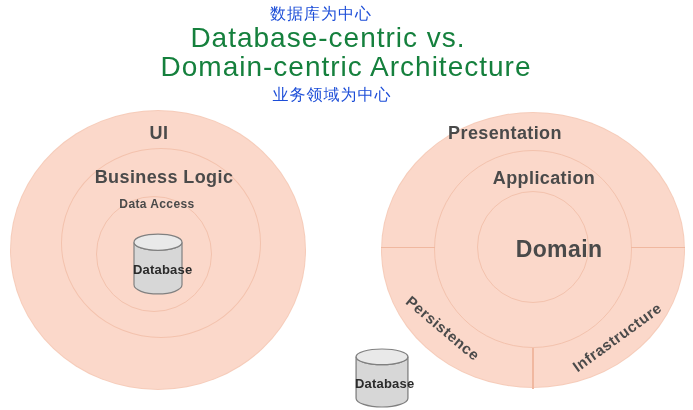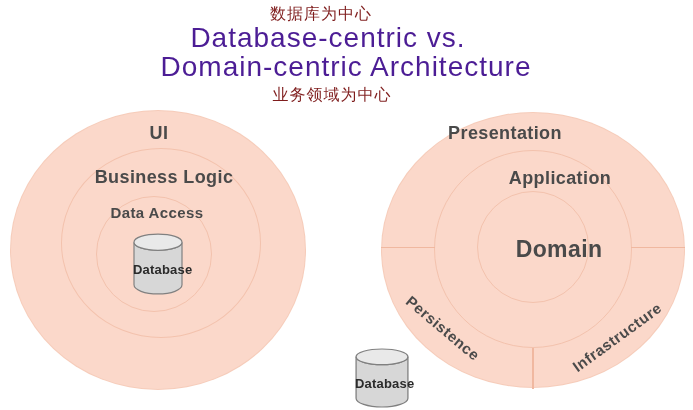--- a/index.html
+++ b/index.html
@@ -9,28 +9,28 @@
     height: 410px;
     background: #ffffff;
     overflow: hidden;
     font-family: "Liberation Sans", sans-serif;
   }
   .abs { position: absolute; }
   .ctr { transform: translateX(-50%); white-space: nowrap; }
   .zh-label {
     font-size: 16px;
     font-weight: 500;
-    color: #7f1d1d;
+    color: #1d4ed8;
     letter-spacing: 1px;
     font-family: "Liberation Sans", sans-serif;
   }
   .title-line {
     font-size: 28px;
     font-weight: 300;
-    color: #4c1d95;
+    color: #15803d;
     letter-spacing: 1px;
     line-height: 29px;
   }
   .circle { position: absolute; border-radius: 50%; box-sizing: border-box; }
   .outer-circle {
     background: #fbd8ca;
     border: 1px solid rgba(243, 194, 173, 0.55);
   }
   .ring-circle {
     background: transparent;
@@ -78,40 +78,40 @@
   <div class="abs ctr title-line" style="left:328px; top:23px;">Database-centric vs.</div>
   <div class="abs ctr title-line" style="left:346px; top:52px;">Domain-centric Architecture</div>
   <div class="abs ctr zh-label" style="left:332px; top:85px;text-align:center;">业务领域为中心</div>
 
   <div class="circle outer-circle" style="left:10px; top:110px; width:296px; height:280px;"></div>
   <div class="circle ring-circle" style="left:61px; top:148px; width:200px; height:190px;"></div>
   <div class="circle ring-circle" style="left:96px; top:196px; width:116px; height:116px;"></div>
 
   <div class="layer-label" style="left:159px; top:123px;">UI</div>
   <div class="layer-label" style="left:164px; top:167px;">Business Logic</div>
-  <div class="layer-label" style="left:157px; top:204px; font-size:15px;">Data Access</div>
+  <div class="layer-label" style="left:157px; top:197px; font-size:12px;">Data Access</div>
 
   <div class="cylinder" style="left:133px; top:232px; width:50px; height:63px;">
     <svg viewBox="0 0 50 62" preserveAspectRatio="none">
       <path d="M1 10 L1 52 A24 9 0 0 0 49 52 L49 10 A24 8 0 0 1 1 10 Z" fill="#d7d7d7" stroke="#808080" stroke-width="1.2"></path>
       <ellipse cx="25" cy="10" rx="24" ry="8" fill="#e9e9e9" stroke="#808080" stroke-width="1.2"></ellipse>
     </svg>
     <div class="cylinder-label">Database</div>
   </div>
 
   <div class="circle outer-circle" style="left:381px; top:112px; width:304px; height:276px;"></div>
   <div class="circle ring-circle" style="left:434px; top:150px; width:198px; height:198px;"></div>
   <div class="circle ring-circle" style="left:477px; top:191px; width:112px; height:112px;"></div>
 
   <div class="divider" style="left:381px; top:247px; width:54px; height:1.4px;"></div>
   <div class="divider" style="left:631px; top:247px; width:54px; height:1.4px;"></div>
   <div class="divider" style="left:532px; top:348px; width:1.6px; height:41px;"></div>
 
   <div class="layer-label" style="left:505px; top:123px;">Presentation</div>
-  <div class="layer-label" style="left:560px; top:168px;text-align:center;">Application</div>
+  <div class="layer-label" style="left:544px; top:168px;text-align:center;">Application</div>
   <div class="layer-label big" style="left:531px; top:236px;">Domain</div>
 
   <div class="seg-label" style="left:443px; top:328px; transform:translate(-50%,-50%) rotate(40deg);">Persistence</div>
   <div class="seg-label" style="left:617px; top:337px; transform:translate(-50%,-50%) rotate(-36deg);">Infrastructure</div>
 
   <div class="cylinder" style="left:355px; top:347px; width:54px; height:61px;">
     <svg viewBox="0 0 50 62" preserveAspectRatio="none">
       <path d="M1 10 L1 52 A24 9 0 0 0 49 52 L49 10 A24 8 0 0 1 1 10 Z" fill="#d7d7d7" stroke="#808080" stroke-width="1.2"></path>
       <ellipse cx="25" cy="10" rx="24" ry="8" fill="#e9e9e9" stroke="#808080" stroke-width="1.2"></ellipse>
     </svg>

